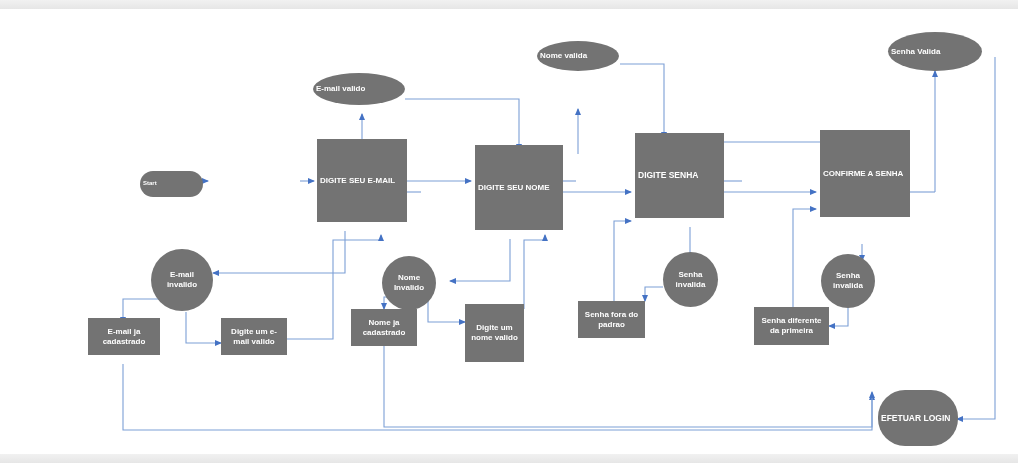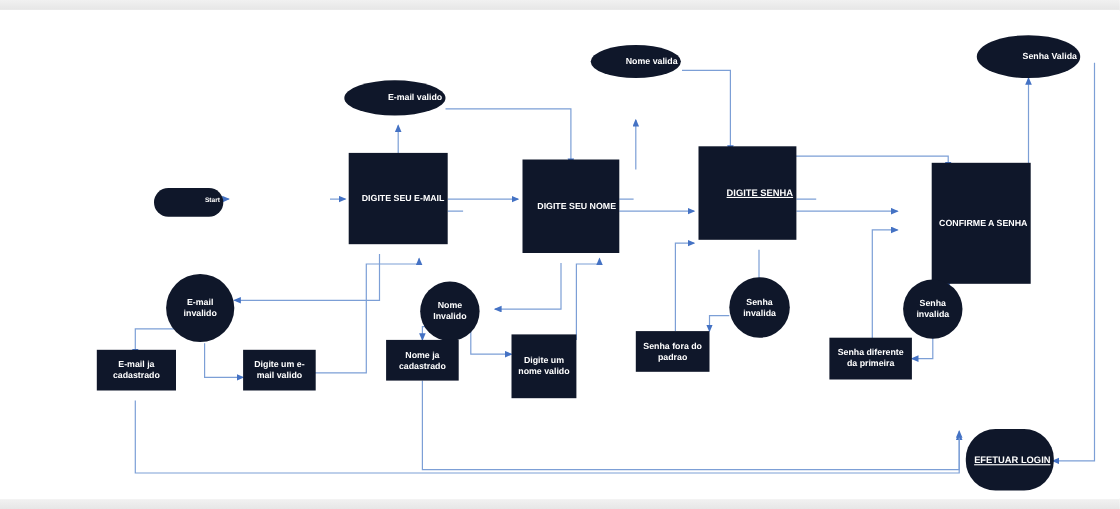--- a/index.html
+++ b/index.html
@@ -3,28 +3,28 @@
 <meta charset="utf-8">
 <style>
   html,body{margin:0;padding:0;background:#ffffff;}
   body{width:1018px;height:463px;font-family:"Liberation Sans",sans-serif;overflow:hidden;}
   #app{position:relative;width:1018px;height:463px;background:#ffffff;}
   .edge-strip{position:absolute;left:0;width:1018px;height:9px;background:linear-gradient(#f1f1f1,#e6e6e6);}
   .edge-strip.top{top:0;border-bottom:1px solid #dcdcdc;}
   .edge-strip.bottom{bottom:0;border-top:1px solid #dcdcdc;}
   #canvas{position:absolute;left:0;top:9px;width:1018px;height:445px;background:#fff;}
   svg#wires{position:absolute;left:0;top:0;width:1018px;height:445px;}
-  .node{position:absolute;display:flex;align-items:center;justify-content:flex-end;
+  .node{position:absolute;display:flex;align-items:center;justify-content:flex-start;
         text-align:center;color:#ffffff;font-weight:bold;line-height:1.22;
-        background:#0f172a;box-sizing:border-box;padding:2px 3px;}
+        background:#737373;box-sizing:border-box;padding:2px 3px;}
   .rect{border-radius:0;}
   .ellipse{border-radius:50%;}
   .pill{border-radius:999px;}
   .t8{font-size:8px;}
-  .t85{font-size:8.5px;text-decoration:underline;}
+  .t85{font-size:8.5px;}
   .t6{font-size:6px;}
 </style>
 </head>
 <body>
 
 <div id="app">
 
   <div class="edge-strip top"></div>
   <div class="edge-strip bottom"></div>
 
@@ -152,21 +152,21 @@
     </div>
 
     <div class="node ellipse t8" style="left:663px;top:243px;width:55px;height:55px;">
       <span>Senha invalida</span>
     </div>
 
     <div class="node rect t8" style="left:578px;top:292px;width:67px;height:37px;">
       <span>Senha fora do padrao</span>
     </div>
 
-    <div class="node rect t8" style="left:820px;top:139px;width:90px;height:110px;margin-left:27px;">
+    <div class="node rect t8" style="left:820px;top:121px;width:90px;height:87px;">
       <span>CONFIRME A SENHA</span>
     </div>
 
     <div class="node ellipse t8" style="left:888px;top:23px;width:94px;height:39px;">
       <span>Senha Valida</span>
     </div>
 
     <div class="node ellipse t8" style="left:821px;top:245px;width:54px;height:54px;">
       <span>Senha invalida</span>
     </div>

